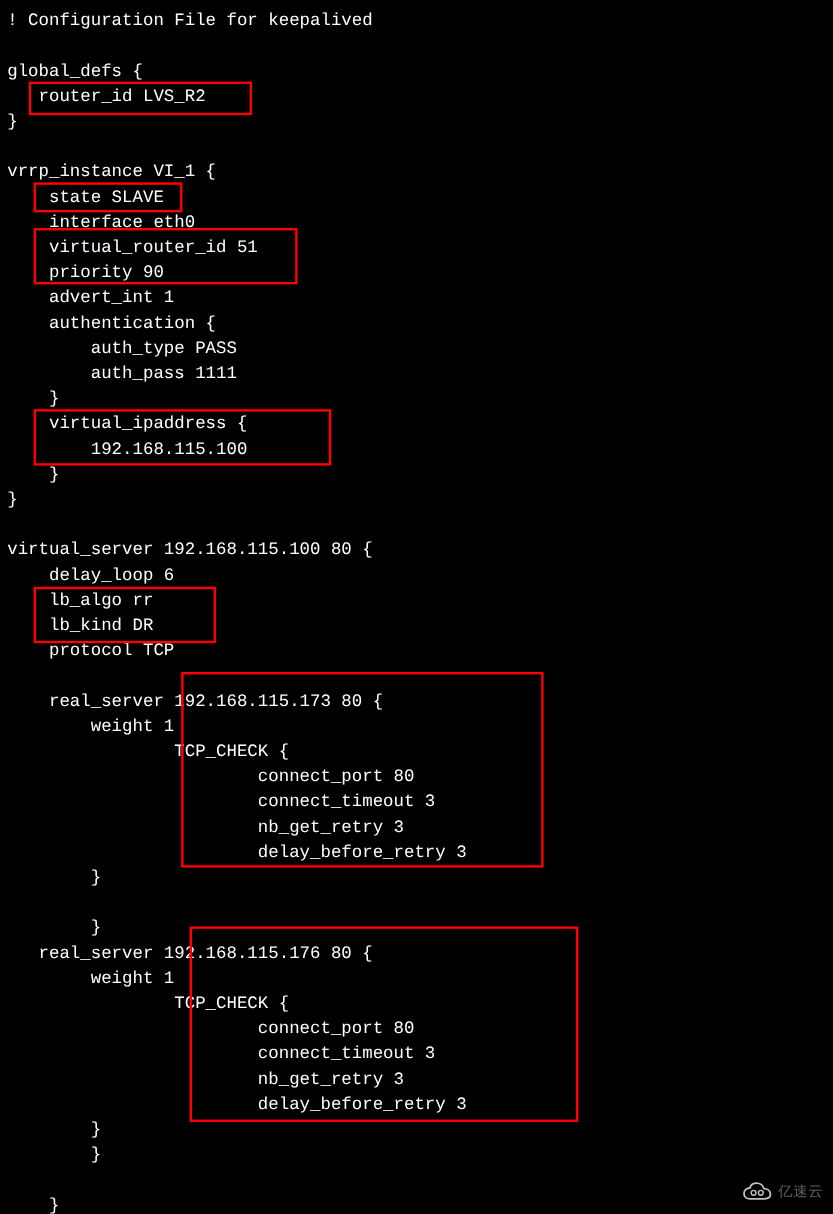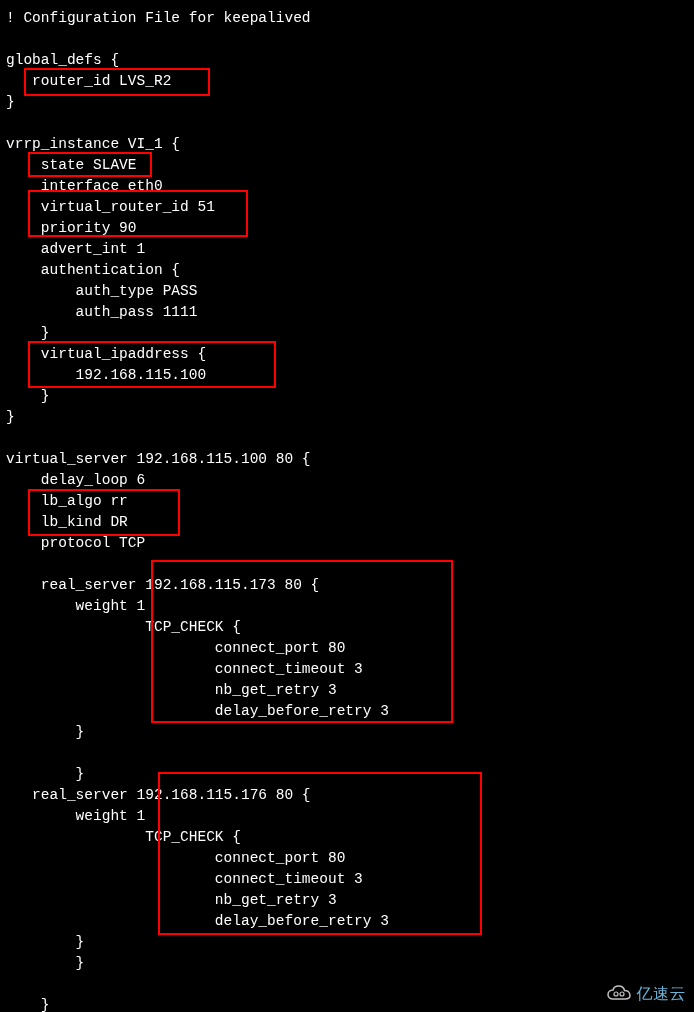--- a/index.html
+++ b/index.html
@@ -46,22 +46,22 @@
     width: 28px;
     height: 18px;
     position: relative;
   }
   .watermark .cloud svg {
     width: 28px;
     height: 18px;
   }
   .watermark .txt {
     font-family: sans-serif;
-    font-size: 16px;
-    color: #7dd3fc;
+    font-size: 12px;
+    color: #737373;
     letter-spacing: 0.5px;
   }
 </style>
 </head>
 <body>
 
 <div class="page">
 
   <pre class="code" id="code-block">! Configuration File for keepalived
 

